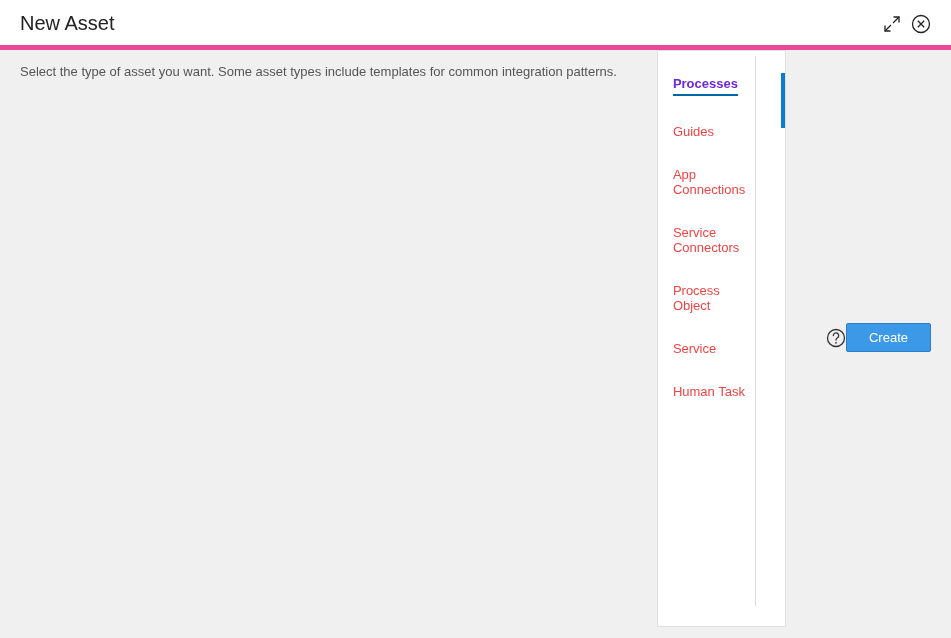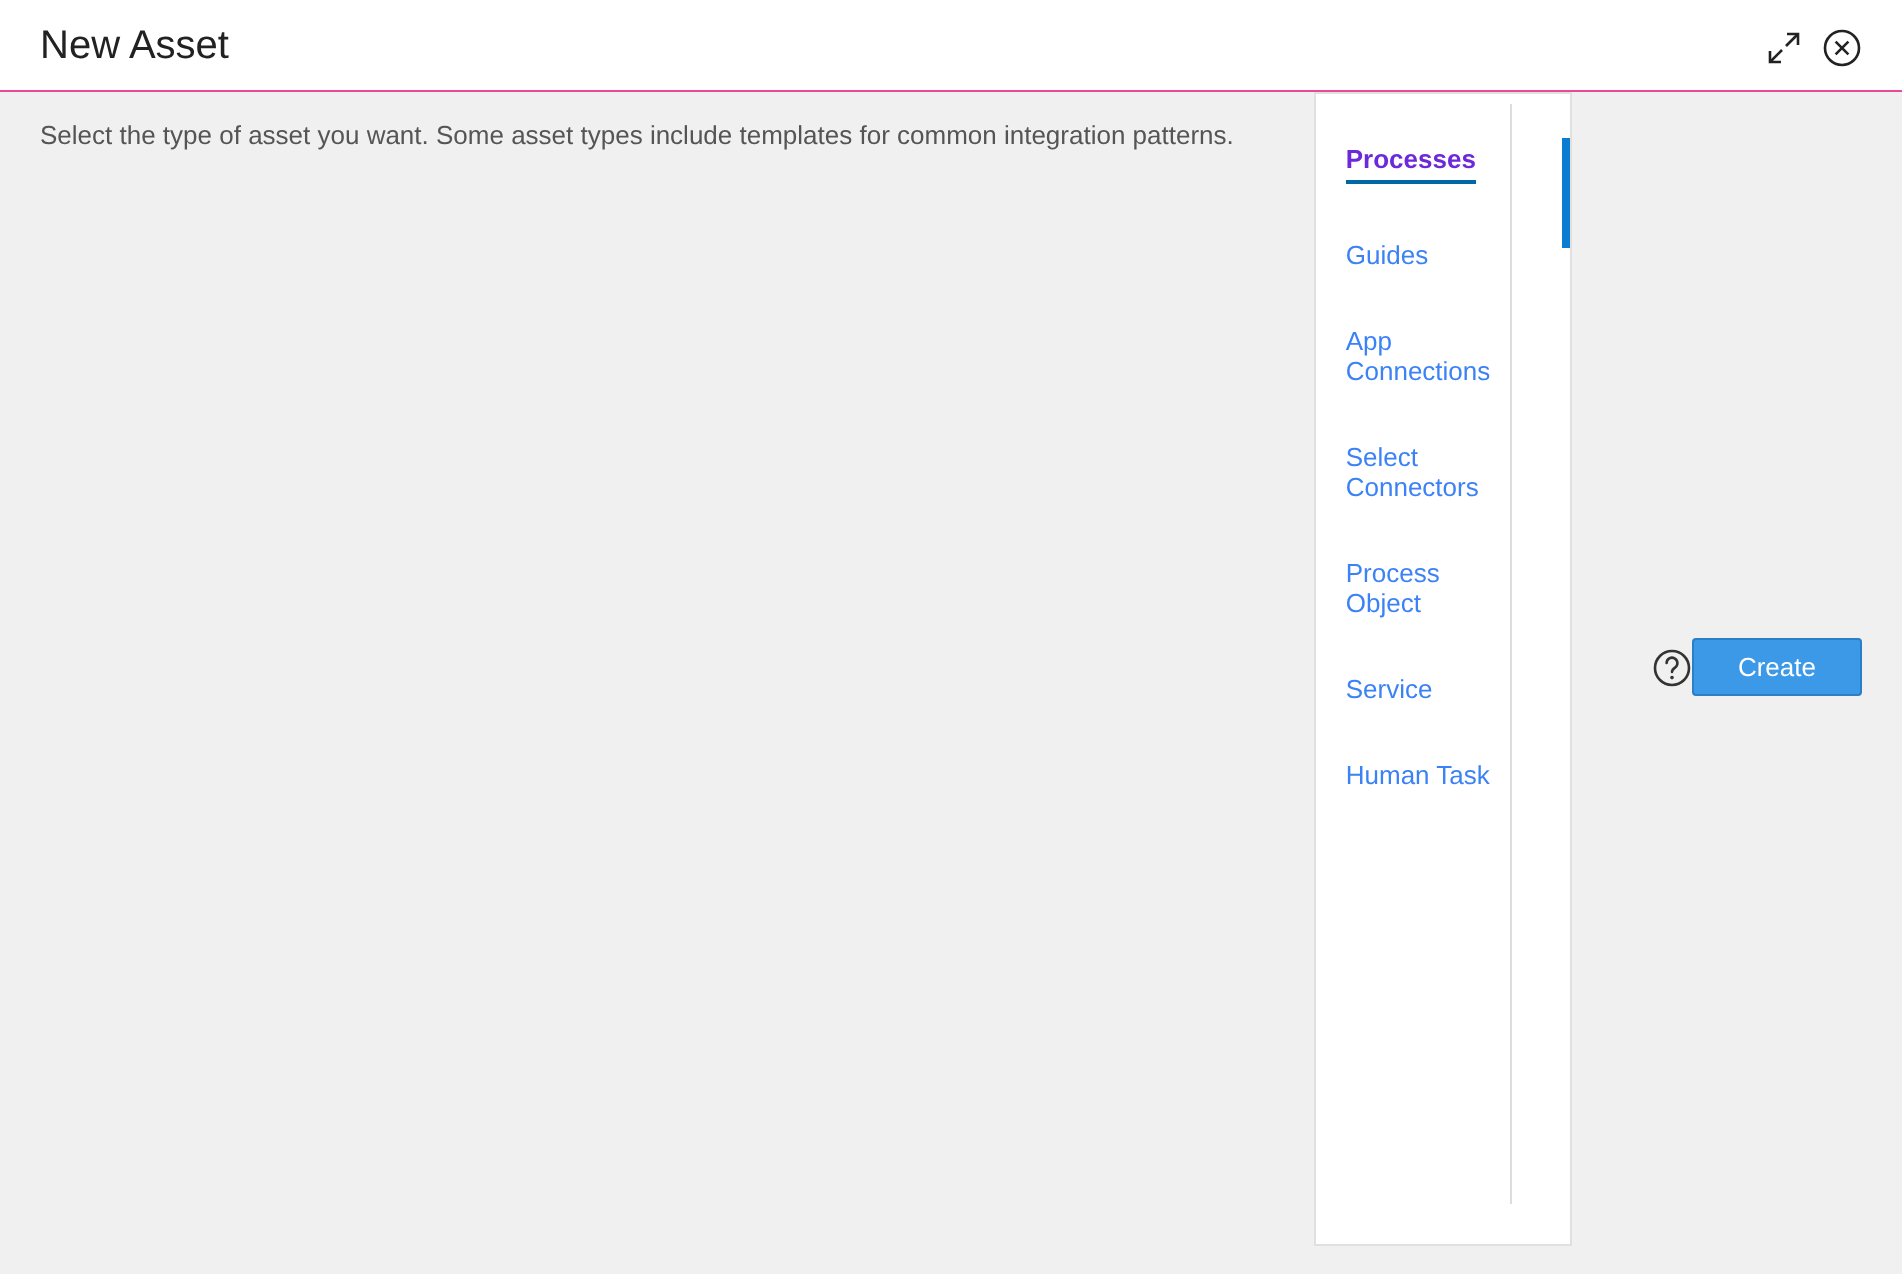--- a/index.html
+++ b/index.html
@@ -14,21 +14,21 @@
       background: #fff;
       width: 951px;
       height: 638px;
       overflow: hidden;
     }
     .dialog-header {
       display: flex;
       justify-content: space-between;
       align-items: center;
       padding: 12px 20px 10px 20px;
-      border-bottom: 1px solid #ec4899;
+      border-bottom: 5px solid #ec4899;
     }
     .dialog-title {
       font-size: 20px;
       font-weight: 400;
       color: #222;
     }
     .header-icons {
       display: flex;
       align-items: center;
       gap: 10px;
@@ -64,21 +64,21 @@
       border-right: 1px solid #ddd;
       padding: 20px 0 20px 15px;
       margin-top: 5px;
       margin-bottom: 20px;
     }
     .sidebar-item {
       display: block;
       padding: 0 10px 0 0;
       margin-bottom: 28px;
       font-size: 13px;
-      color: #3b82f6;
+      color: #ef4444;
       cursor: pointer;
     }
     .sidebar-item.active {
       color: #6d28d9;
       font-weight: 600;
     }
     .sidebar-item.active span {
       border-bottom: 2px solid #0068a5;
       padding-bottom: 3px;
       display: inline-block;
@@ -178,21 +178,21 @@
       <div class="sidebar-item active">
         <span>Processes</span>
       </div>
       <div class="sidebar-item">
         <span>Guides</span>
       </div>
       <div class="sidebar-item">
         <span>App Connections</span>
       </div>
       <div class="sidebar-item">
-        <span>Select Connectors</span>
+        <span>Service Connectors</span>
       </div>
       <div class="sidebar-item">
         <span>Process Object</span>
       </div>
       <div class="sidebar-item">
         <span>Service</span>
       </div>
       <div class="sidebar-item">
         <span>Human Task</span>
       </div>

